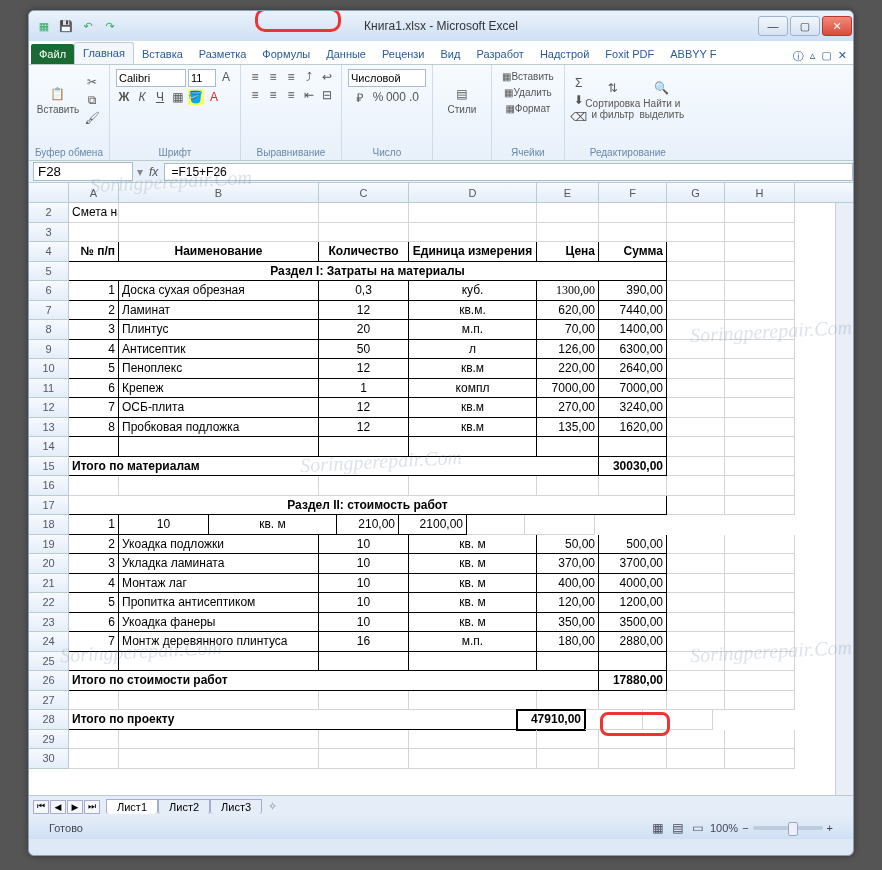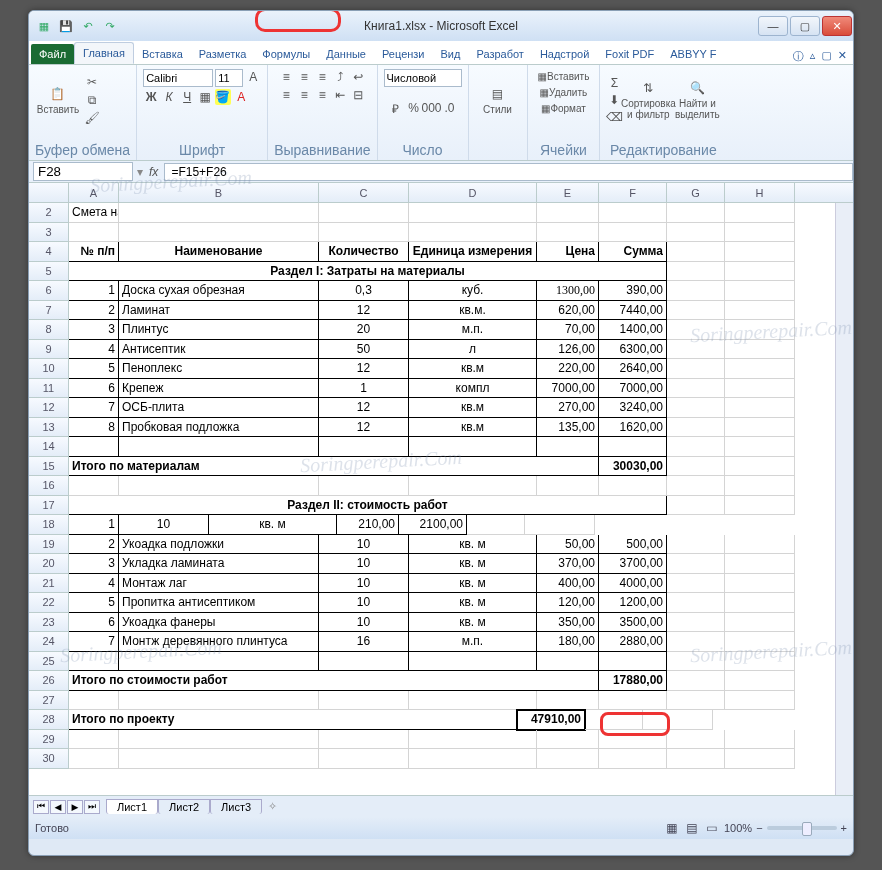--- a/index.html
+++ b/index.html
@@ -12,21 +12,21 @@
 .winbtns { margin-left: auto; display: flex; }
 .winbtn { width: 30px; height: 20px; margin: 2px 1px; background: linear-gradient(#f2f6fb,#d6e3f3); border: 1px solid #9db4cf; border-radius: 3px; display: flex; align-items: center; justify-content: center; font-size: 11px; }
 .winbtn.close { background: linear-gradient(#f08a7a,#d94c3a); color: #fff; border-color: #b33; }
 .tabs { height: 24px; background: #fff; display: flex; align-items: end; font-size: 11px; border-bottom: 1px solid #bcc; }
 .tab { padding: 4px 8px; color: #2a5a9a; cursor: pointer; }
 .tab.file { background: #1a6b33; color: #fff; border-radius: 2px 2px 0 0; margin-left: 2px; }
 .tab.active { background: #f3f6fa; border: 1px solid #bfcde0; border-bottom: 1px solid #f3f6fa; border-radius: 3px 3px 0 0; }
 .help-ic { margin-left: auto; display: flex; gap: 6px; padding-right: 6px; color: #2a5a9a; font-size: 11px; }
 .ribbon { height: 96px; background: linear-gradient(#f7fbff,#e8f0fa); border-bottom: 1px solid #bcc; display: flex; font-size: 10px; color: #555; }
 .grp { border-right: 1px solid #cfdbea; padding: 4px 6px 0 6px; display: flex; flex-direction: column; justify-content: space-between; }
-.grp .lbl { text-align: center; color: #6a88a8; padding: 2px 0; font-size: 14px; }
+.grp .lbl { text-align: center; color: #6a88a8; padding: 2px 0; font-size: 10px; }
 .grp .ctl { display: flex; gap: 3px; flex-wrap: wrap; align-items: center; }
 .btn { border: 1px solid transparent; padding: 1px 3px; border-radius: 2px; cursor: pointer; display: inline-flex; align-items: center; justify-content: center; }
 .big { flex-direction: column; width: 46px; height: 62px; font-size: 10px; gap: 2px; text-align: center; }
 .ic { width: 16px; height: 16px; display: inline-flex; align-items: center; justify-content: center; font-size: 12px; }
 .sel { border: 1px solid #abc; background: #fff; font-size: 11px; padding: 0 2px; height: 18px; }
 .fml { height: 22px; background: #e9f1fb; border-bottom: 1px solid #bcc; display: flex; align-items: center; font-size: 12px; }
 .namebox { width: 100px; background: #fff; border: 1px solid #abc; margin: 0 4px; padding: 1px 4px; }
 .fx { padding: 0 6px; font-style: italic; color: #555; }
 .fmlval { flex: 1; padding: 1px 6px; background: #fff; border: 1px solid #abc; position: relative; }
 .hl1 { position: absolute; left: 226px; top: -3px; width: 86px; height: 24px; border: 3px solid #e33; border-radius: 10px; pointer-events: none; }
@@ -42,21 +42,21 @@
 .bold { font-weight: 600; }
 .center { text-align: center; }
 .right { text-align: right; }
 .hl2 { position: absolute; border: 3px solid #e33; border-radius: 8px; pointer-events: none; }
 .selcell { outline: 2px solid #000; outline-offset: -1px; }
 .sheet-tabs { height: 22px; background: #e4edf8; border-top: 1px solid #bcc; display: flex; align-items: center; font-size: 11px; gap: 0; padding-left: 4px; }
 .nav { display: flex; gap: 1px; margin-right: 6px; }
 .nav span { width: 16px; height: 14px; background: #f4f8fd; border: 1px solid #aac; display: inline-flex; align-items: center; justify-content: center; font-size: 9px; }
 .stab { background: #fff; border: 1px solid #aac; border-bottom: none; padding: 1px 10px; border-radius: 0 0 3px 3px; }
 .stab:not(.act){ background: #e4edf8; }
-.status { height: 22px; background: linear-gradient(#e4edf8,#cfe0f4); display: flex; align-items: center; font-size: 11px; padding: 0 6px; color: #445; }
+.status { height: 22px; background: linear-gradient(#e4edf8,#cfe0f4); display: flex; align-items: center; font-size: 11px; padding: 0 20px; color: #445; }
 .zoom { margin-left: auto; display: flex; align-items: center; gap: 4px; }
 .slider { width: 70px; height: 4px; background: #bcd; position: relative; border-radius: 2px; }
 .slider::after { content: ''; position: absolute; left: 50%; top: -4px; width: 8px; height: 12px; background: #eef; border: 1px solid #9ab; border-radius: 2px; }
 .vsb { position: absolute; right: 0; top: 20px; width: 18px; bottom: 0; background: #e9eef7; border-left: 1px solid #ccd; }
 .wm { position: absolute; color: rgba(120,140,170,.25); font-family: "Comic Sans MS", cursive; font-size: 20px; font-style: italic; pointer-events: none; transform: rotate(-3deg); }
 </style>
 </head>
 <body>
 
 <div class="window">
@@ -143,21 +143,21 @@
           <span class="btn ic">≡</span>
           <span class="btn ic">≡</span>
           <span class="btn ic">≡</span>
           <span class="btn ic">⇤</span>
           <span class="btn ic">⊟</span>
         </div>
       </div>
       <div class="lbl">Выравнивание</div>
     </div>
     <div class="grp">
-      <div class="ctl" style="flex-direction:column;gap:13px">
+      <div class="ctl" style="flex-direction:column;gap:2px">
         <input class="sel" style="width: 78px;" value="Числовой">
         <div style="display:flex;gap:2px">
           <span class="btn ic">₽</span>
           <span class="btn ic">%</span>
           <span class="btn ic">000</span>
           <span class="btn ic">.0</span>
         </div>
       </div>
       <div class="lbl">Число</div>
     </div>

